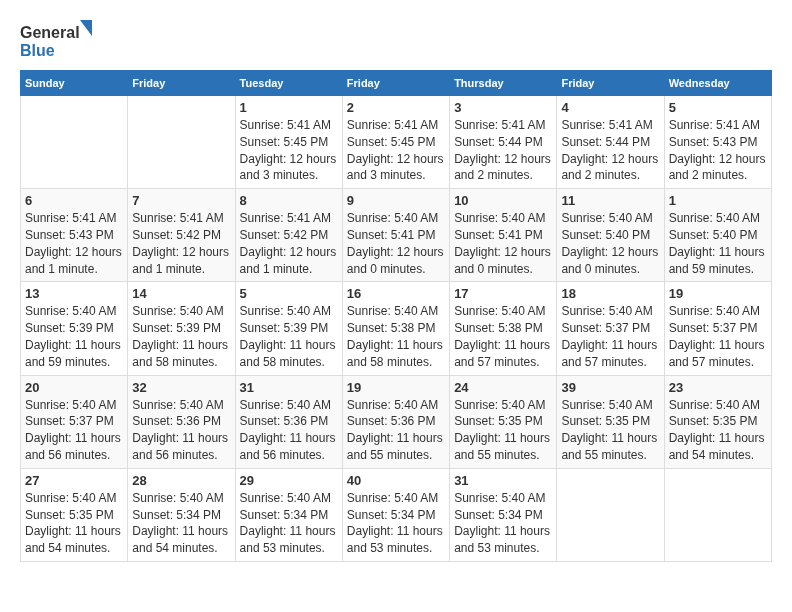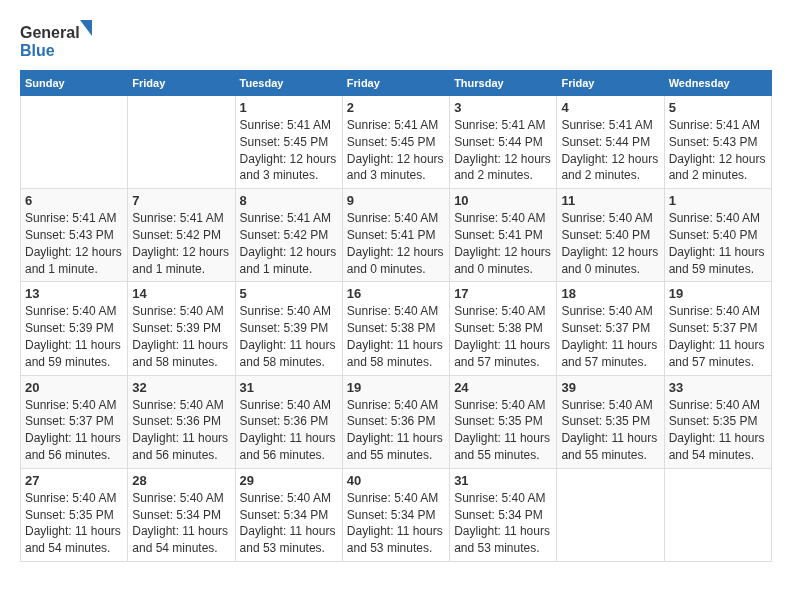--- a/index.html
+++ b/index.html
@@ -265,21 +265,21 @@
 Sunset: 5:35 PM
 Daylight: 11 hours and 55 minutes.</div>
         </td>
         <td>
           <span class="day-number">39</span>
           <div class="day-info" style="white-space: pre-line;">Sunrise: 5:40 AM
 Sunset: 5:35 PM
 Daylight: 11 hours and 55 minutes.</div>
         </td>
         <td>
-          <span class="day-number">33</span>
+          <span class="day-number">23</span>
           <div class="day-info" style="white-space: pre-line;">Sunrise: 5:40 AM
 Sunset: 5:35 PM
 Daylight: 11 hours and 54 minutes.</div>
         </td>
       </tr>
       <tr>
         <td>
           <span class="day-number">27</span>
           <div class="day-info" style="white-space: pre-line;">Sunrise: 5:40 AM
 Sunset: 5:35 PM

